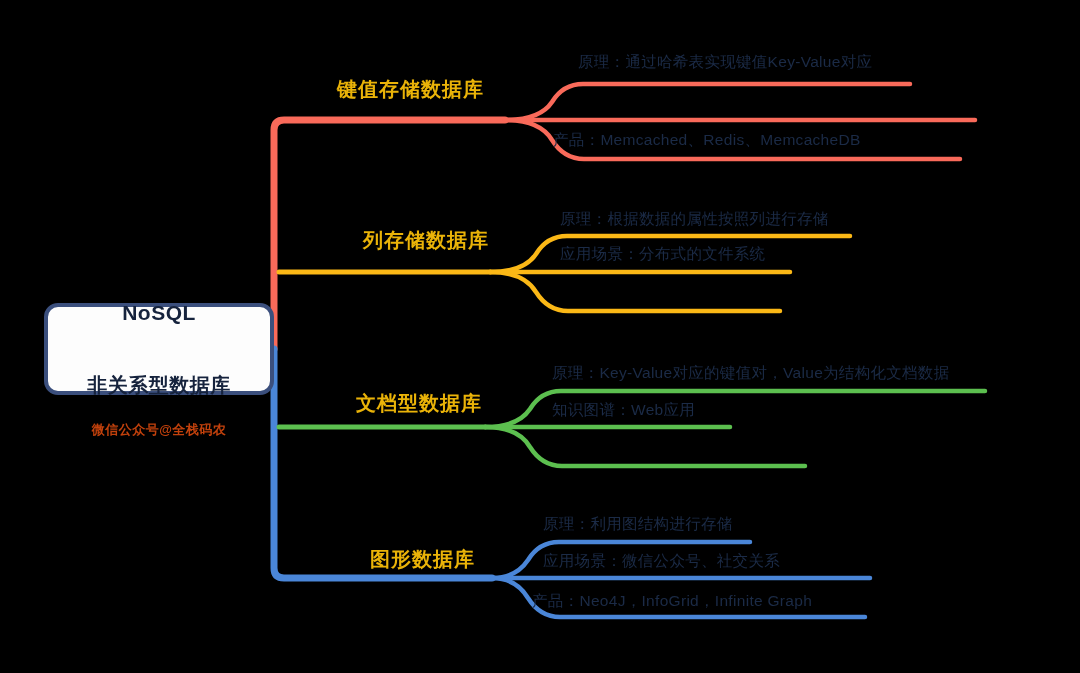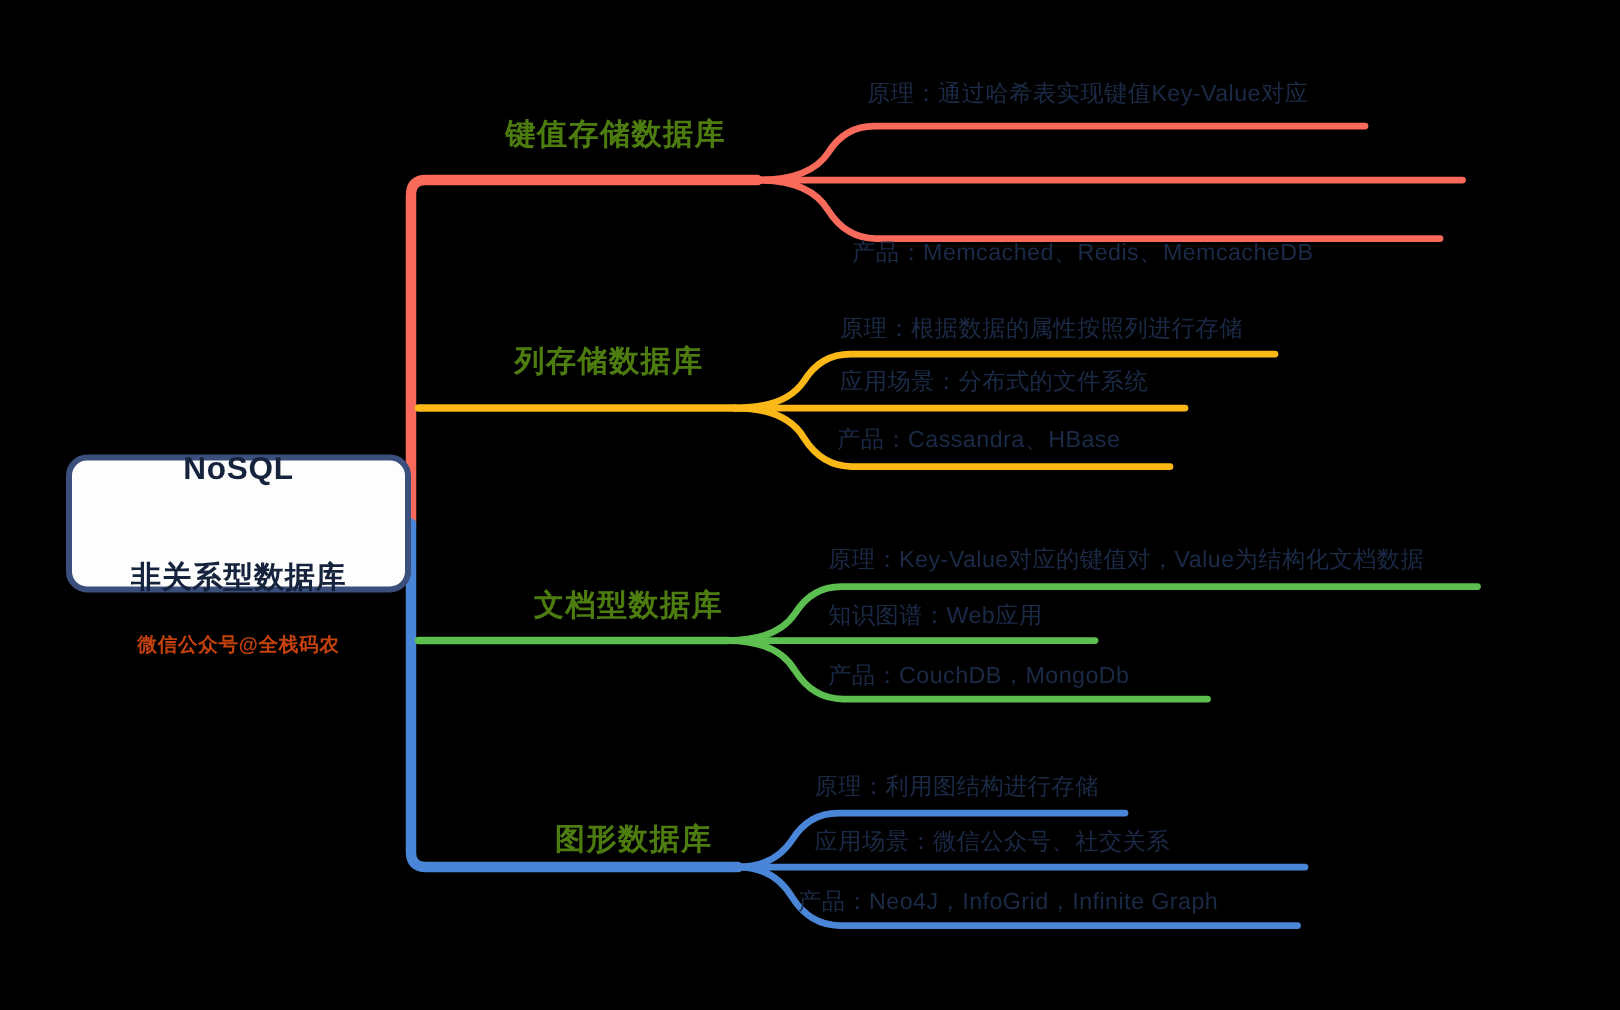--- a/index.html
+++ b/index.html
@@ -26,21 +26,21 @@
   .root-line.cn{font-size:20px;}
 
   .watermark{
     position:absolute;left:44px;top:421px;width:230px;
     text-align:center;color:#c2410c;font-weight:bold;font-size:13px;
     letter-spacing:.5px;white-space:nowrap;z-index:5;
   }
 
   
   .branch-title{
-    position:absolute;color:#4d7c0f;font-weight:bold;font-size:20px;
+    position:absolute;color:#eab308;font-weight:bold;font-size:20px;
     letter-spacing:1px;white-space:nowrap;z-index:4;
   }
 
   
   .leaf{
     position:absolute;color:#1b2b47;font-size:15.5px;
     white-space:nowrap;z-index:4;letter-spacing:.3px;
   }
 </style>
 </head>
@@ -76,30 +76,28 @@
   </svg>
 
   <div class="root-node">
     <div class="root-line">NoSQL</div>
     <div class="root-line cn">非关系型数据库</div>
   </div>
   <div class="watermark">微信公众号@全栈码农</div>
 
   <div class="branch-title" style="left:337px;top:76px;">键值存储数据库</div>
   <div class="leaf" style="left:578px;top:52px;">原理：通过哈希表实现键值Key-Value对应</div>
-  <div class="leaf" style="left:568px;top:130px;margin-top:28px;">产品：Memcached、Redis、MemcacheDB</div>
+  <div class="leaf" style="left:553px;top:130px;">产品：Memcached、Redis、MemcacheDB</div>
 
-  <div class="branch-title" style="left:343px;top:227px;">列存储数据库</div>
+  <div class="branch-title" style="left:363px;top:227px;">列存储数据库</div>
   <div class="leaf" style="left:560px;top:209px;">原理：根据数据的属性按照列进行存储</div>
   <div class="leaf" style="left:560px;top:244px;">应用场景：分布式的文件系统</div>
-  <div class="leaf" style="left:558px;top:283px;">产品：Cassandra、HBase</div>
 
   <div class="branch-title" style="left:356px;top:390px;">文档型数据库</div>
   <div class="leaf" style="left:552px;top:363px;">原理：Key-Value对应的键值对，Value为结构化文档数据</div>
   <div class="leaf" style="left:552px;top:400px;">知识图谱：Web应用</div>
-  <div class="leaf" style="left:552px;top:440px;">产品：CouchDB，MongoDb</div>
 
   <div class="branch-title" style="left:370px;top:546px;">图形数据库</div>
   <div class="leaf" style="left:543px;top:514px;">原理：利用图结构进行存储</div>
   <div class="leaf" style="left:543px;top:551px;">应用场景：微信公众号、社交关系</div>
   <div class="leaf" style="left:532px;top:591px;">产品：Neo4J，InfoGrid，Infinite Graph</div>
 
 </div>
 
 </body></html>

